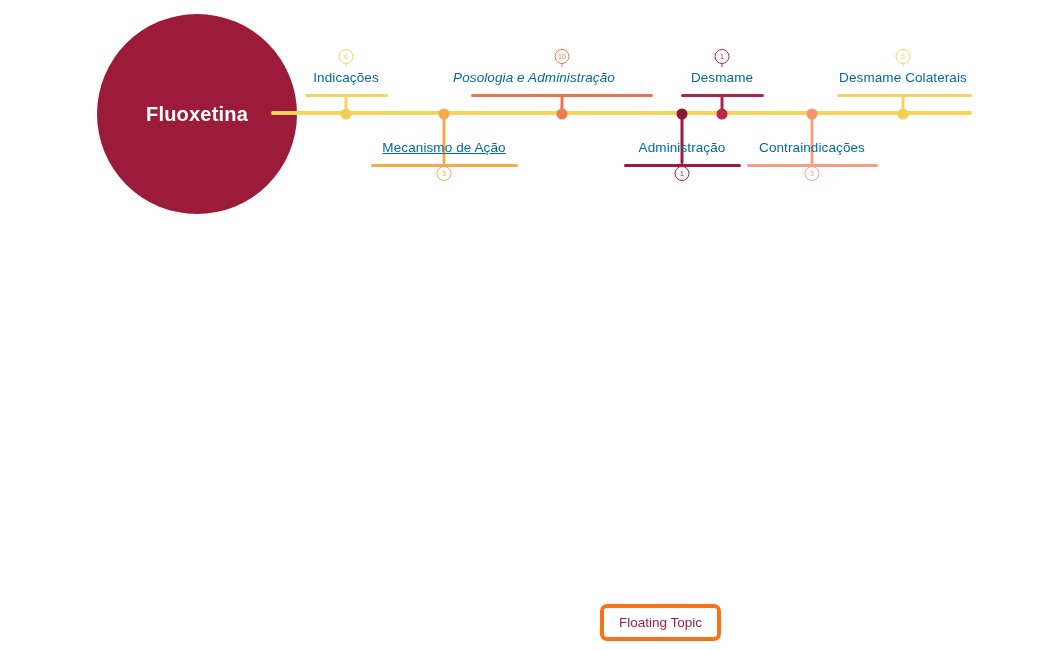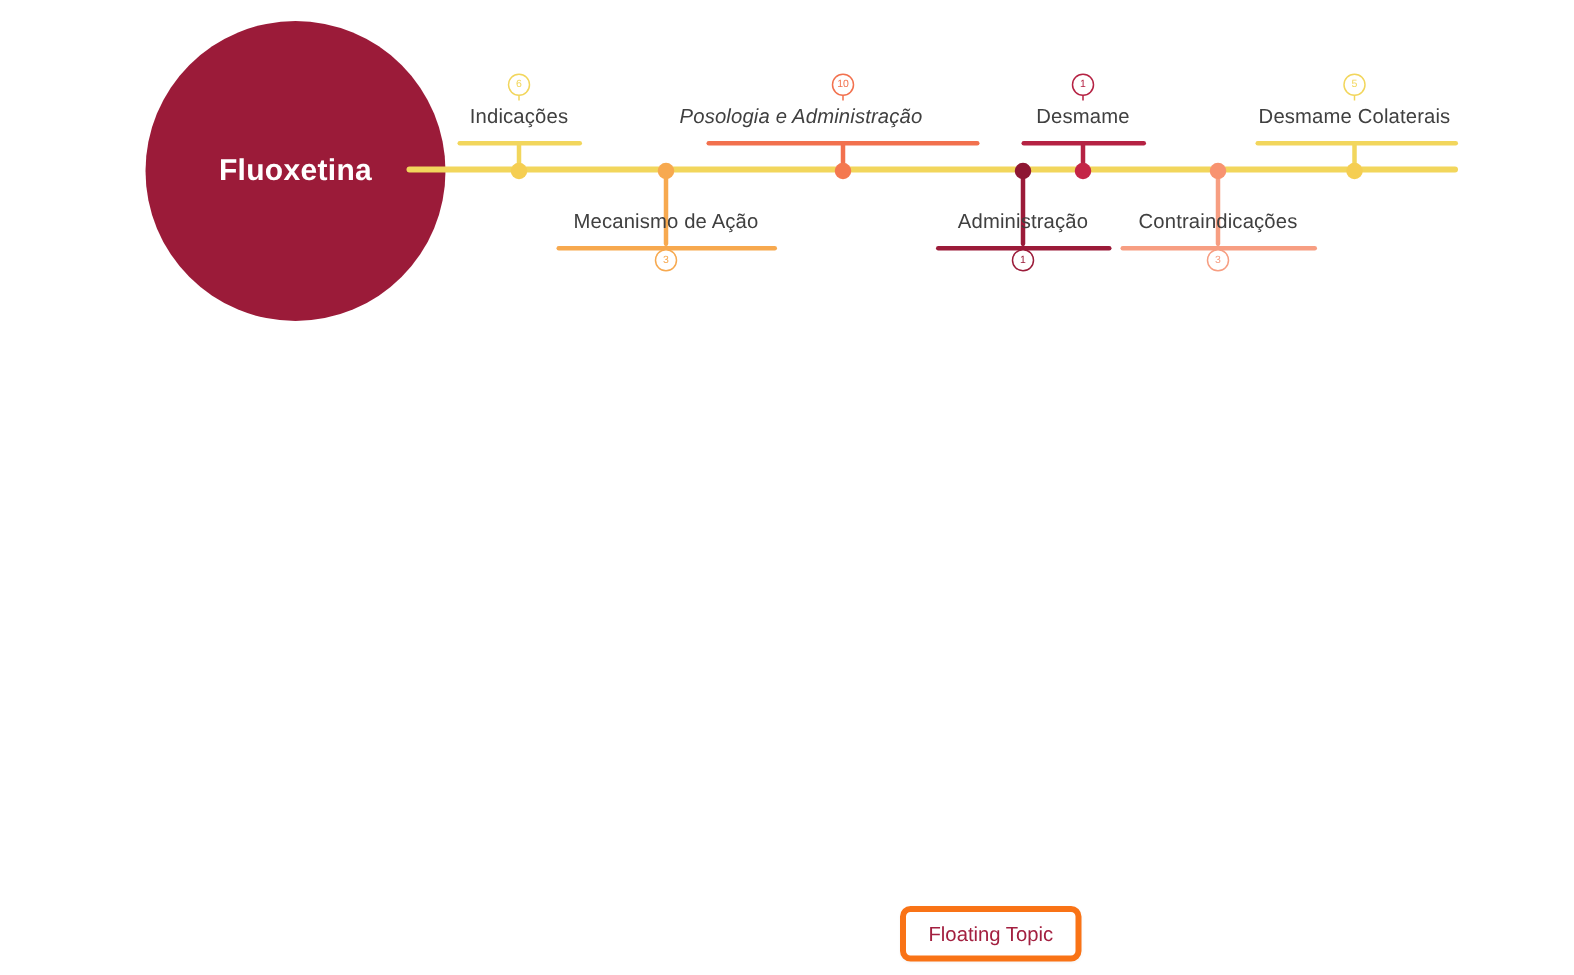--- a/index.html
+++ b/index.html
@@ -38,21 +38,21 @@
   }
   .stem{
     position:absolute;width:3px;transform:translateX(-50%);
     border-radius:2px;
   }
   .underline{
     position:absolute;height:3px;border-radius:2px;
   }
   .branch-label{
     position:absolute;
-    font-size:13.5px;color:#404040;white-space:nowrap;
+    font-size:13.5px;color:#0369a1;white-space:nowrap;
     transform:translateX(-50%);
     letter-spacing:.1px;
   }
   .badge{
     position:absolute;
     width:13px;height:13px;border-radius:50%;
     border:1px solid currentColor;
     transform:translateX(-50%);
     display:flex;align-items:center;justify-content:center;
     font-size:7px;line-height:1;
@@ -95,21 +95,21 @@
         <div class="branch-label" style="left: 346px; top: 70px;">Indicações</div>
         <div class="badge-tail" style="left: 346px; background: rgb(242, 214, 92); top: 62px;"></div>
         <div class="badge" style="left: 346px; top: 49px; color: rgb(242, 214, 92);">
           <span class="badge-num">6</span>
         </div>
       </div>
       <div style="position: absolute; left: 0px; top: 0px; width: 100%; height: 100%;">
         <div class="stem" style="left: 444px; background: rgb(247, 169, 79); top: 113px; height: 51px;"></div>
         <div class="underline" style="left: 371px; top: 164px; width: 147px; background: rgb(247, 169, 79);"></div>
         <div class="node-dot" style="left: 444px; top: 114px; background: rgb(247, 169, 79);"></div>
-        <div class="branch-label" style="left: 444px; top: 140px;">Mecanismo de Ação</div>
+        <div class="branch-label" style="left: 444px; top: 140px; text-decoration: underline;">Mecanismo de Ação</div>
         <div class="badge-tail" style="left: 444px; background: rgb(247, 169, 79); top: 161px;"></div>
         <div class="badge" style="left: 444px; top: 166px; color: rgb(247, 169, 79);">
           <span class="badge-num">3</span>
         </div>
       </div>
       <div style="position: absolute; left: 0px; top: 0px; width: 100%; height: 100%;">
         <div class="stem" style="left: 562px; background: rgb(242, 113, 78); top: 95px; height: 18px;"></div>
         <div class="underline" style="left: 471px; top: 94px; width: 182px; background: rgb(242, 113, 78);"></div>
         <div class="node-dot" style="left: 562px; top: 114px; background: rgb(244, 120, 79);"></div>
         <div class="branch-label" style="left: 534px; top: 70px; font-style: italic;">Posologia e Administração</div>

